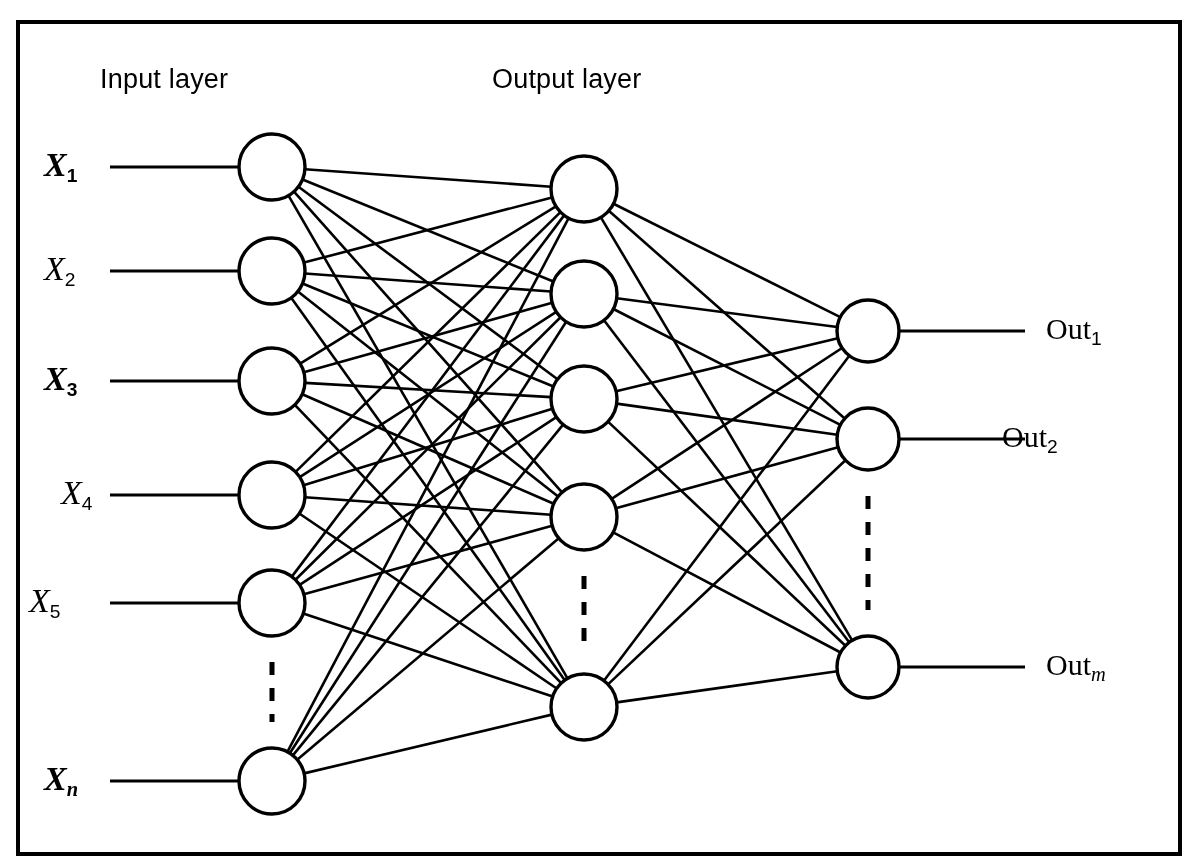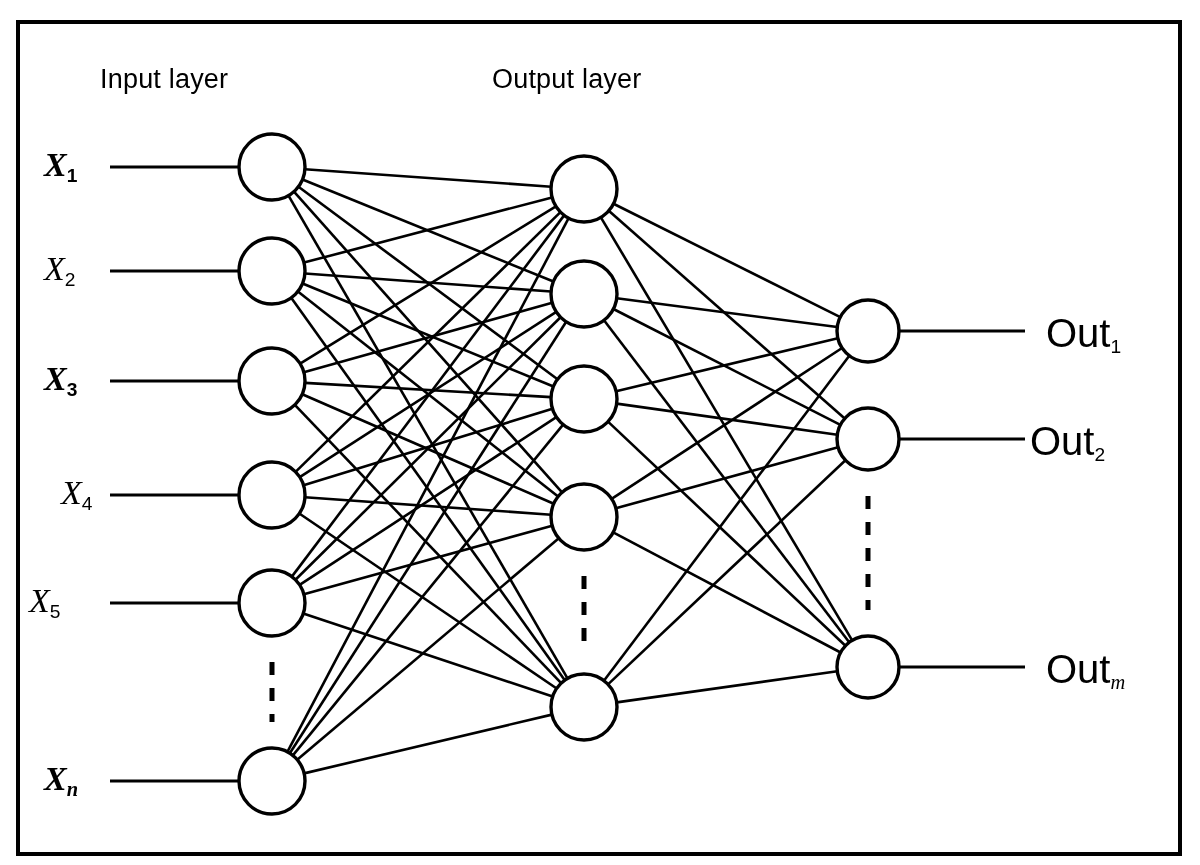--- a/index.html
+++ b/index.html
@@ -49,22 +49,22 @@
     white-space: nowrap;
     line-height: 1;
   }
   .node-label .base-italic {
     font-style: italic;
     font-family: "Liberation Serif", serif;
     font-size: 34px;
   }
   .node-label .base-roman {
     font-style: normal;
-    font-family: Liberation Sans, sans-serif;
-    font-size: 40px;
+    font-family: Liberation Serif, serif;
+    font-size: 30px;
   }
   .node-label sub {
     font-size: 0.62em;
     vertical-align: -0.30em;
     font-family: "Liberation Sans", sans-serif;
     font-style: normal;
   }
   .node-label sub.ital {
     font-style: italic;
     font-family: "Liberation Serif", serif;
@@ -174,17 +174,17 @@
   <div id="input-label-host">
       <div class="node-label" style="left: 44px; top: 139px; font-weight: bold;"><span class="base-italic">X</span><sub>1</sub></div>
       <div class="node-label" style="left: 44px; top: 243px;"><span class="base-italic">X</span><sub>2</sub></div>
       <div class="node-label" style="left: 44px; top: 353px; font-weight: bold;"><span class="base-italic">X</span><sub>3</sub></div>
       <div class="node-label" style="left: 61px; top: 467px;"><span class="base-italic">X</span><sub>4</sub></div>
       <div class="node-label" style="left: 29px; top: 575px;"><span class="base-italic">X</span><sub>5</sub></div>
       <div class="node-label" style="left: 44px; top: 753px; font-weight: bold;"><span class="base-italic">X</span><sub class="ital">n</sub></div>
     </div>
   <div id="output-label-host">
       <div class="node-label" style="left: 1046px; top: 304px;"><span class="base-roman">Out</span><sub>1</sub></div>
-      <div class="node-label" style="left: 1030px; top: 412px;"><span class="base-roman">Out</span><sub>2</sub></div>
+      <div class="node-label" style="left: 1002px; top: 412px;"><span class="base-roman">Out</span><sub>2</sub></div>
       <div class="node-label" style="left: 1046px; top: 640px; text-align: center;"><span class="base-roman">Out</span><sub class="ital">m</sub></div>
     </div>
 
 </div>
 
 </body></html>

